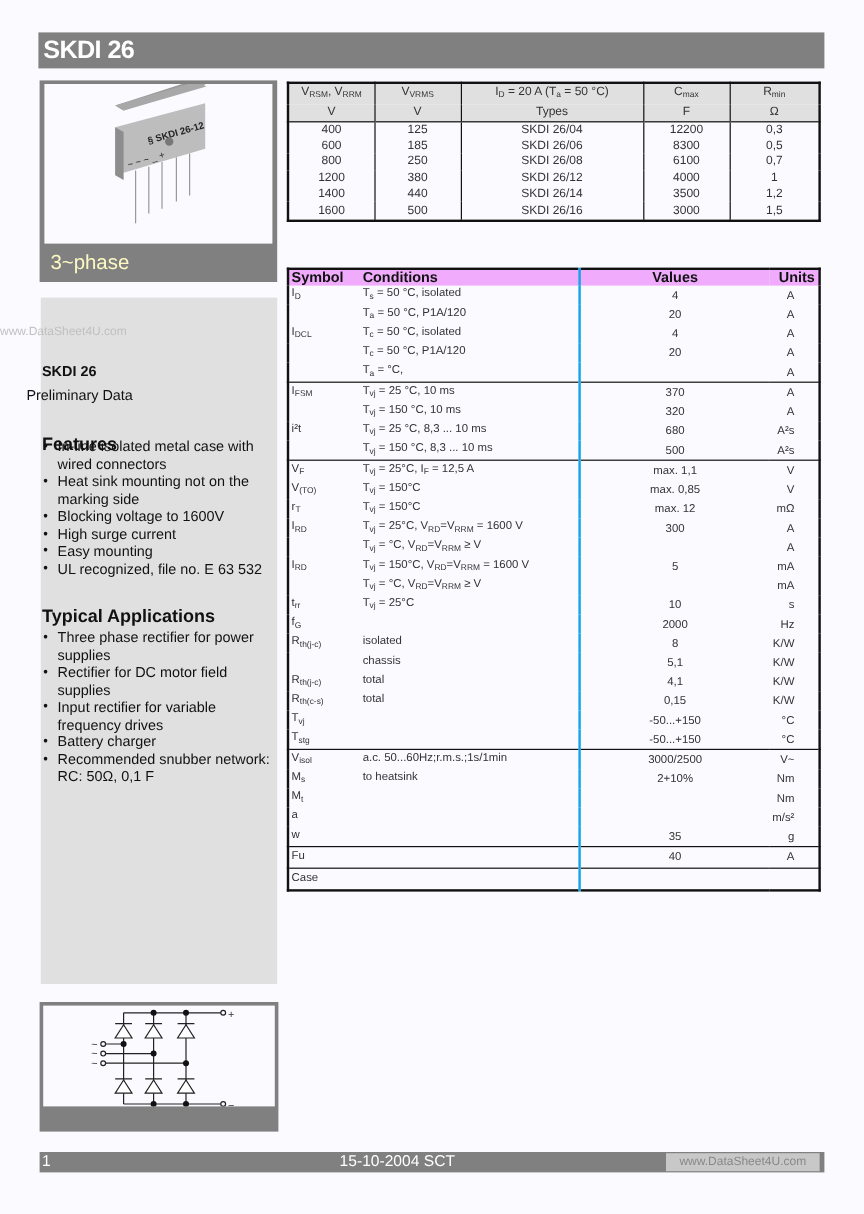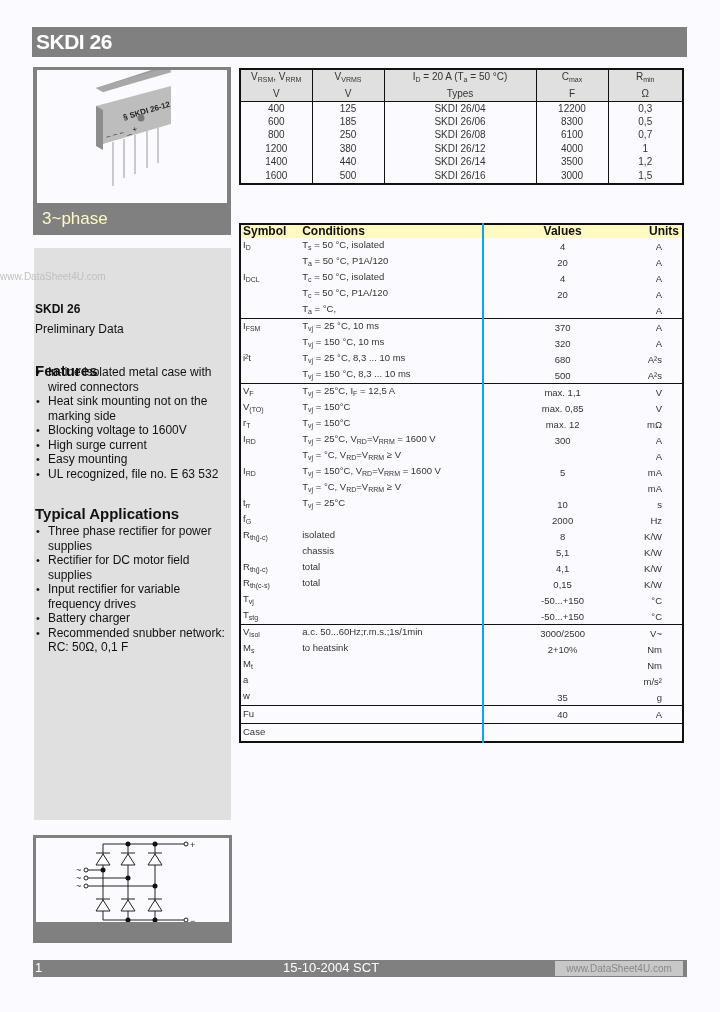--- a/index.html
+++ b/index.html
@@ -9,21 +9,21 @@
   .title-bar { position: absolute; left: 32px; top: 27px; width: 655px; height: 30px; background: #808080; }
   .title-bar .title { position: absolute; left: 4px; top: 3px; color: #fff; font-weight: bold; font-size: 21px; letter-spacing: -0.5px; }
 
   .product-box { position: absolute; left: 33px; top: 67px; width: 198px; height: 168px; background: #808080; }
   .product-box .img-area { position: absolute; left: 4px; top: 3px; width: 190px; height: 133px; background: #fbfaff; }
   .product-box .phase-label { position: absolute; left: 9px; top: 142px; color: #fef9c3; font-size: 17px; }
 
   .side-panel { position: absolute; left: 34px; top: 248px; width: 197px; height: 572px; background: #e0e0e0; }
   .watermark-left { position: absolute; left: 0px; top: 271px; font-size: 10px; color: #c0c0c0; }
   .side-title { position: absolute; left: 35px; top: 302px; font-weight: bold; font-size: 12px; }
-  .side-sub { position: absolute; left: 35px; top: 322px; font-size: 12px; }
+  .side-sub { position: absolute; left: 22px; top: 322px; font-size: 12px; }
   .section-h { position: absolute; left: 35px; font-weight: bold; font-size: 15px; }
   .bullets { position: absolute; left: 36px; width: 195px; list-style: none; font-size: 12px; line-height: 14.5px; }
   .bullets li { position: relative; padding-left: 12px; }
   .bullets li::before { content: "\2022"; position: absolute; left: 0; top: 0; font-size: 11px; }
 
   .circuit-box { position: absolute; left: 33px; top: 835px; width: 199px; height: 108px; background: #808080; }
   .circuit-box .c-area { position: absolute; left: 3px; top: 3px; width: 193px; height: 84px; background: #fbfaff; }
 
   table { border-collapse: collapse; }
   .types-table { position: absolute; left: 239px; top: 68px; width: 445px; border: 2px solid #111; font-size: 10px; color: #333; }
@@ -33,21 +33,21 @@
   .types-table tbody td { height: 13.3px; line-height: 13px; }
   .types-table tbody tr:last-child td { height: 16px; }
   sub { font-size: 7px; vertical-align: -2px; }
 
   .spec-table { position: absolute; left: 239px; top: 223px; width: 445px; border: 2px solid #111; font-size: 9.5px; color: #333; }
   .spec-table td { padding: 0 2px; height: 13.4px; line-height: 13px; }
   .spec-table td.sym { width: 60px; }
   .spec-table td.cond { width: 182px; border-right: 2px solid #0ea5e9; }
   .spec-table td.val { width: 158px; text-align: center; }
   .spec-table td.unit { width: 41px; text-align: right; padding-right: 20px; }
-  .spec-table tr.hdr td { background: #fef9c3; font-weight: bold; font-size: 12px; color: #111; height: 14px; }
+  .spec-table tr.hdr td { background: #f0abfc; font-weight: bold; font-size: 12px; color: #111; height: 14px; }
   .spec-table tr.hdr td.unit { padding-right: 3px; }
   .spec-table tr.grp-start td { border-top: 1px solid #111; }
   .spec-table tr.tall td { height: 15px; }
   .spec-table tr.tall2 td { height: 17px; }
 
   .footer { position: absolute; left: 33px; top: 960px; width: 654px; height: 17px; background: #808080; color: #fff; font-size: 13px; }
   .footer .pg { position: absolute; left: 2px; top: 0; }
   .footer .date { position: absolute; left: 250px; top: 0; }
   .footer .mark { position: absolute; left: 522px; top: 1px; width: 128px; height: 15px; background: #c8c8c8; color: #888; font-size: 10px; text-align: center; line-height: 15px; }
 </style>

